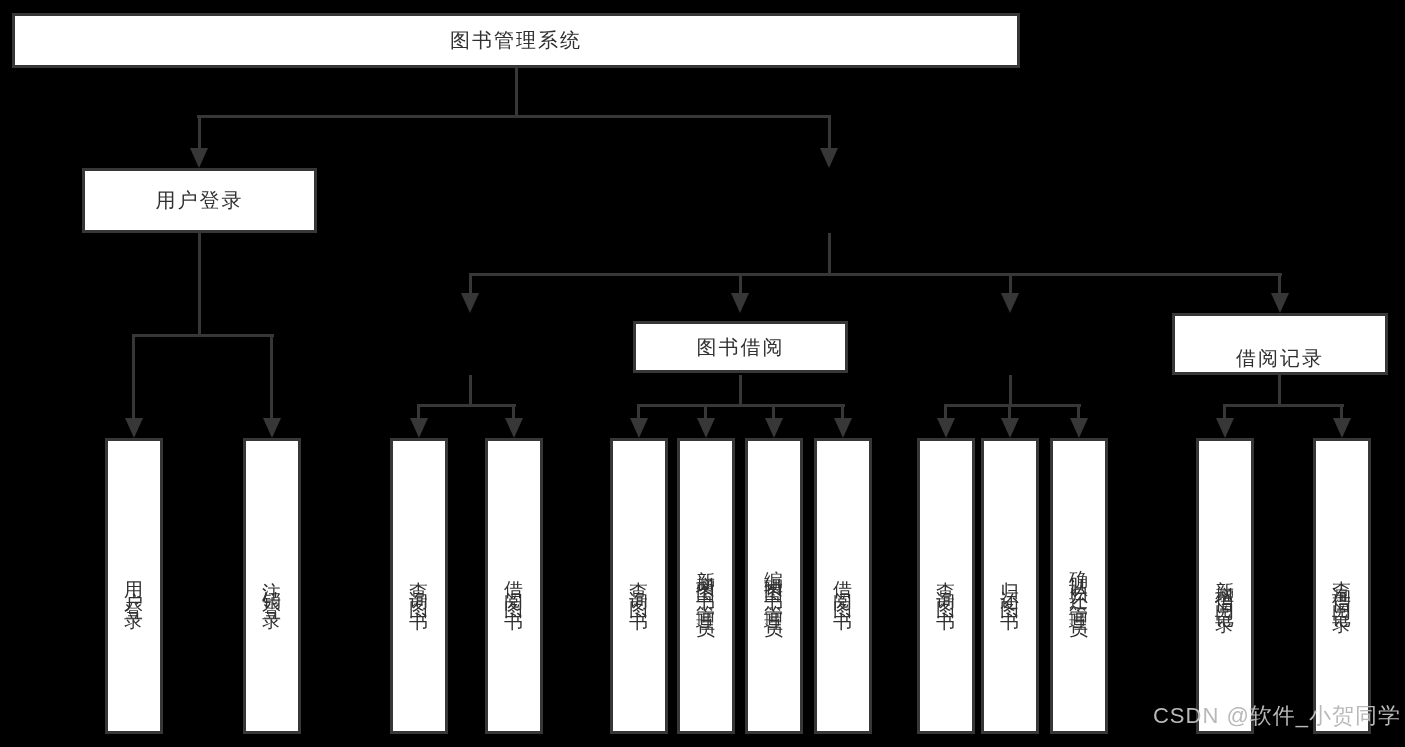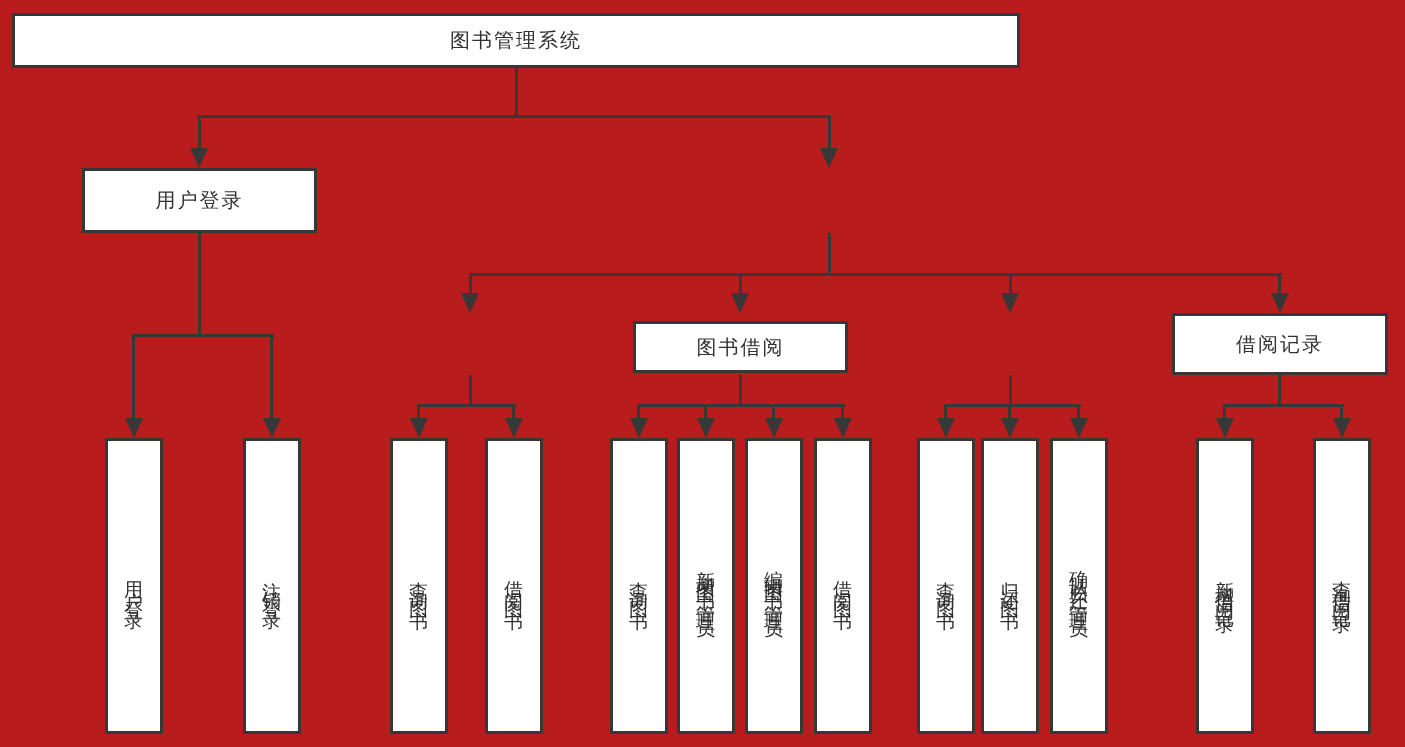--- a/index.html
+++ b/index.html
@@ -1,19 +1,19 @@
 <!DOCTYPE html>
 <html><head>
 <meta charset="utf-8">
 <style>
   html,body{margin:0;padding:0;background:#ffffff;}
   #canvas{
     position:relative;
     width:1405px;height:747px;
-    background:#b91c1c;
+    background:#000000;
     font-family:"Liberation Sans","DejaVu Sans",sans-serif;
     color:#303030;
     overflow:hidden;
   }
   
   .hbox{
     position:absolute;
     border:3px solid #373737;
     background:#ffffff;
     display:flex;align-items:center;justify-content:center;
@@ -92,21 +92,21 @@
   <div class="lv" style="left:739px;top:273px;height:28px;"></div>
   <div class="arr" style="left:731px;top:293px;"></div>
   <div class="lv" style="left:1009px;top:273px;height:28px;"></div>
   <div class="arr" style="left:1001px;top:293px;"></div>
   <div class="lv" style="left:1278px;top:273px;height:28px;"></div>
   <div class="arr" style="left:1271px;top:293px;"></div>
 
   <div class="hbox" style="left:633px;top:321px;width:215px;height:52px;">
     <span>图书借阅</span>
   </div>
-  <div class="hbox" style="left:1172px;top:313px;width:216px;height:62px;">
+  <div class="hbox" style="left:1172px;top:313px;width:216px;height:62px;align-items:flex-end;">
     <span>借阅记录</span>
   </div>
 
   <div class="lv" style="left:469px;top:375px;height:32px;"></div>
   <div class="lh" style="left:417px;top:404px;width:99px;"></div>
   <div class="lv" style="left:417px;top:404px;height:24px;"></div>
   <div class="arr" style="left:410px;top:418px;"></div>
   <div class="lv" style="left:512px;top:404px;height:24px;"></div>
   <div class="arr" style="left:505px;top:418px;"></div>
 
@@ -174,14 +174,15 @@
     <span>确认归还（管理员）</span>
   </div>
 
   <div class="vbox long" style="left:1196px;top:438px;width:58px;height:296px;">
     <span>新增借阅记录</span>
   </div>
   <div class="vbox long" style="left:1313px;top:438px;width:58px;height:296px;">
     <span>查询借阅记录</span>
   </div>
 
+  <div class="watermark">CSDN @软件_小贺同学</div>
 
 </div>
 
 </body></html>

